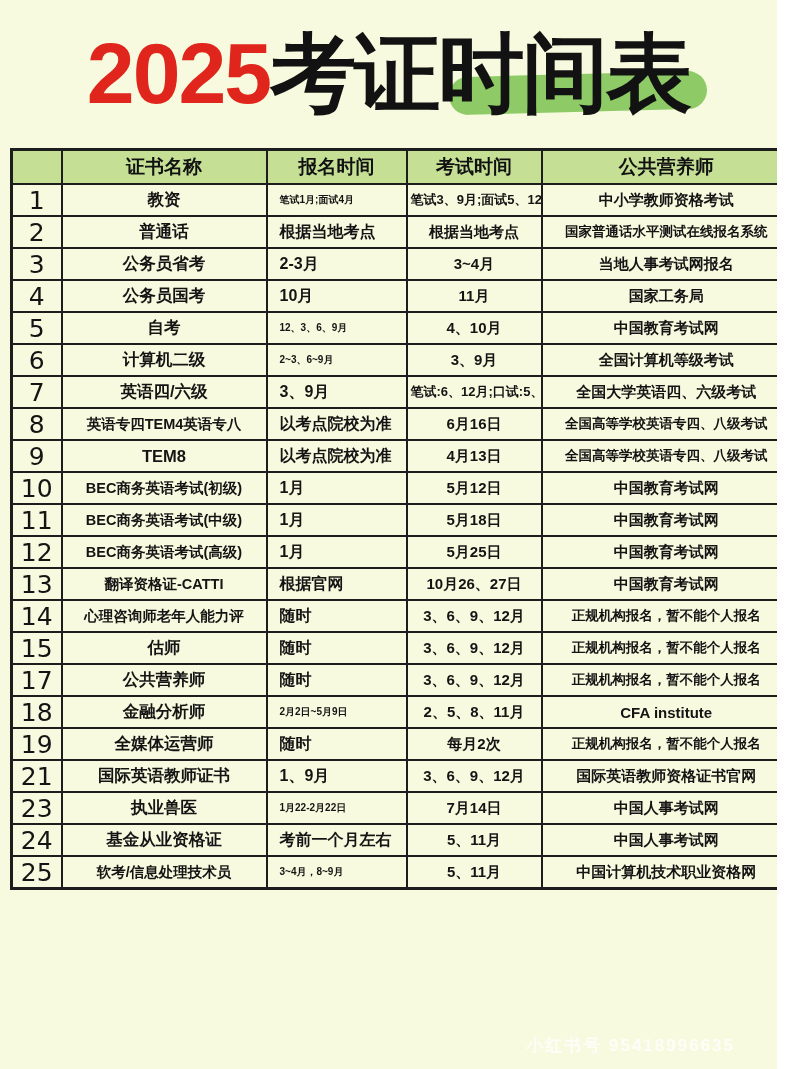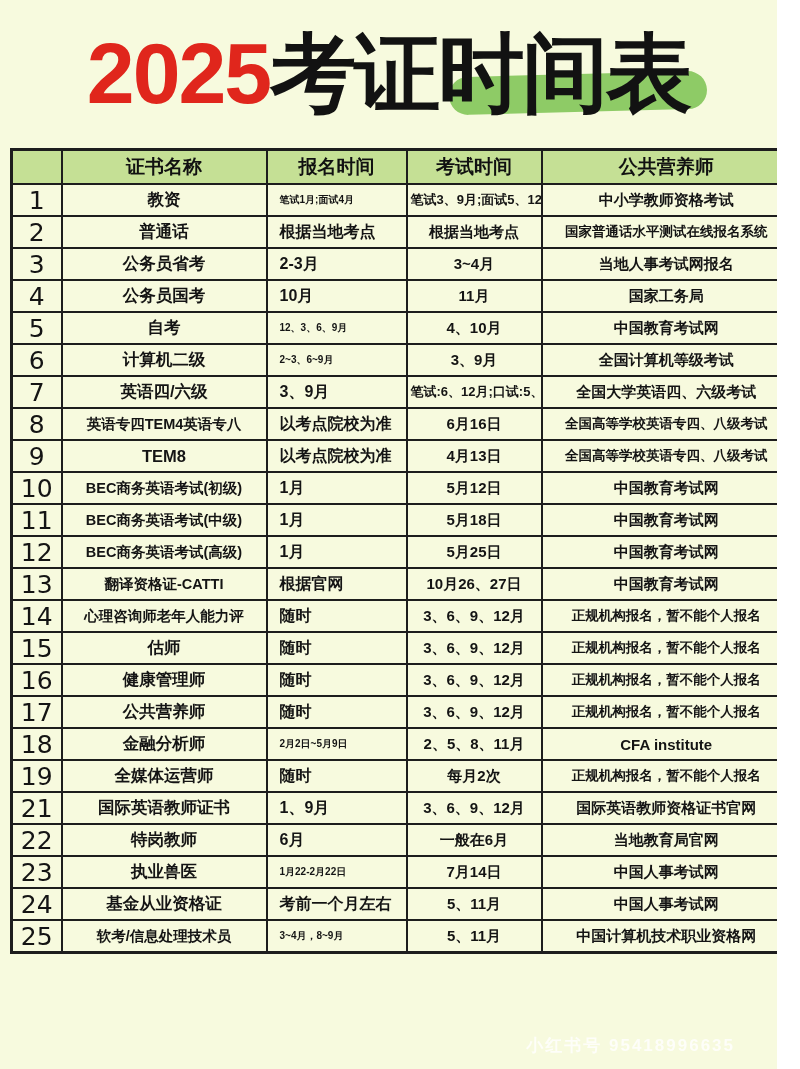--- a/index.html
+++ b/index.html
@@ -202,27 +202,20 @@
           <td class="c-method sm">正规机构报名，暂不能个人报名</td>
         </tr>
         <tr>
           <td class="c-no">15</td>
           <td class="c-name">估师</td>
           <td class="c-reg">随时</td>
           <td class="c-exam">3、6、9、12月</td>
           <td class="c-method sm">正规机构报名，暂不能个人报名</td>
         </tr>
         <tr>
-          <td class="c-no">16</td>
-          <td class="c-name">健康管理师</td>
-          <td class="c-reg">随时</td>
-          <td class="c-exam">3、6、9、12月</td>
-          <td class="c-method sm">正规机构报名，暂不能个人报名</td>
-        </tr>
-        <tr>
           <td class="c-no">17</td>
           <td class="c-name">公共营养师</td>
           <td class="c-reg">随时</td>
           <td class="c-exam">3、6、9、12月</td>
           <td class="c-method sm">正规机构报名，暂不能个人报名</td>
         </tr>
         <tr>
           <td class="c-no">18</td>
           <td class="c-name">金融分析师</td>
           <td class="c-reg sm">2月2日~5月9日</td>
@@ -237,27 +230,20 @@
           <td class="c-method sm">正规机构报名，暂不能个人报名</td>
         </tr>
         <tr>
           <td class="c-no">21</td>
           <td class="c-name">国际英语教师证书</td>
           <td class="c-reg">1、9月</td>
           <td class="c-exam">3、6、9、12月</td>
           <td class="c-method">国际英语教师资格证书官网</td>
         </tr>
         <tr>
-          <td class="c-no">22</td>
-          <td class="c-name">特岗教师</td>
-          <td class="c-reg">6月</td>
-          <td class="c-exam">一般在6月</td>
-          <td class="c-method">当地教育局官网</td>
-        </tr>
-        <tr>
           <td class="c-no">23</td>
           <td class="c-name">执业兽医</td>
           <td class="c-reg sm">1月22-2月22日</td>
           <td class="c-exam">7月14日</td>
           <td class="c-method">中国人事考试网</td>
         </tr>
         <tr>
           <td class="c-no">24</td>
           <td class="c-name">基金从业资格证</td>
           <td class="c-reg">考前一个月左右</td>

